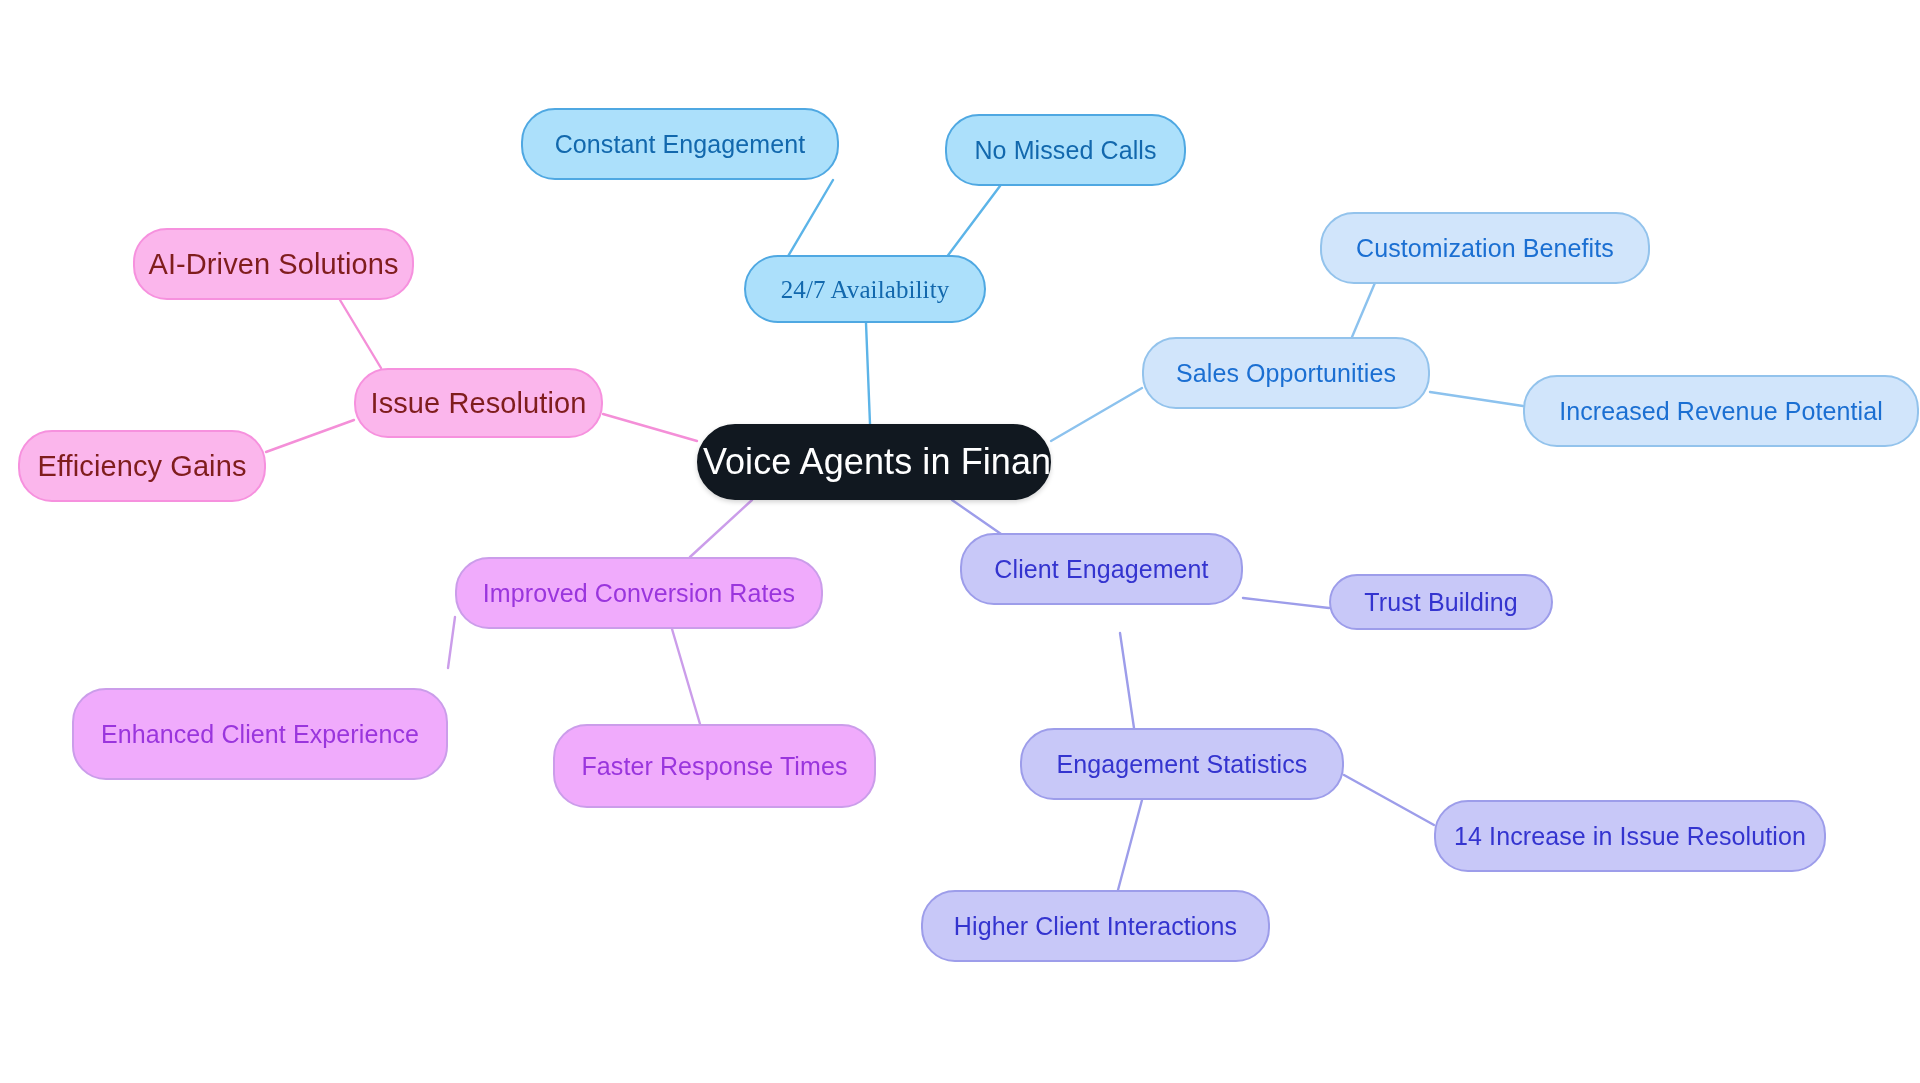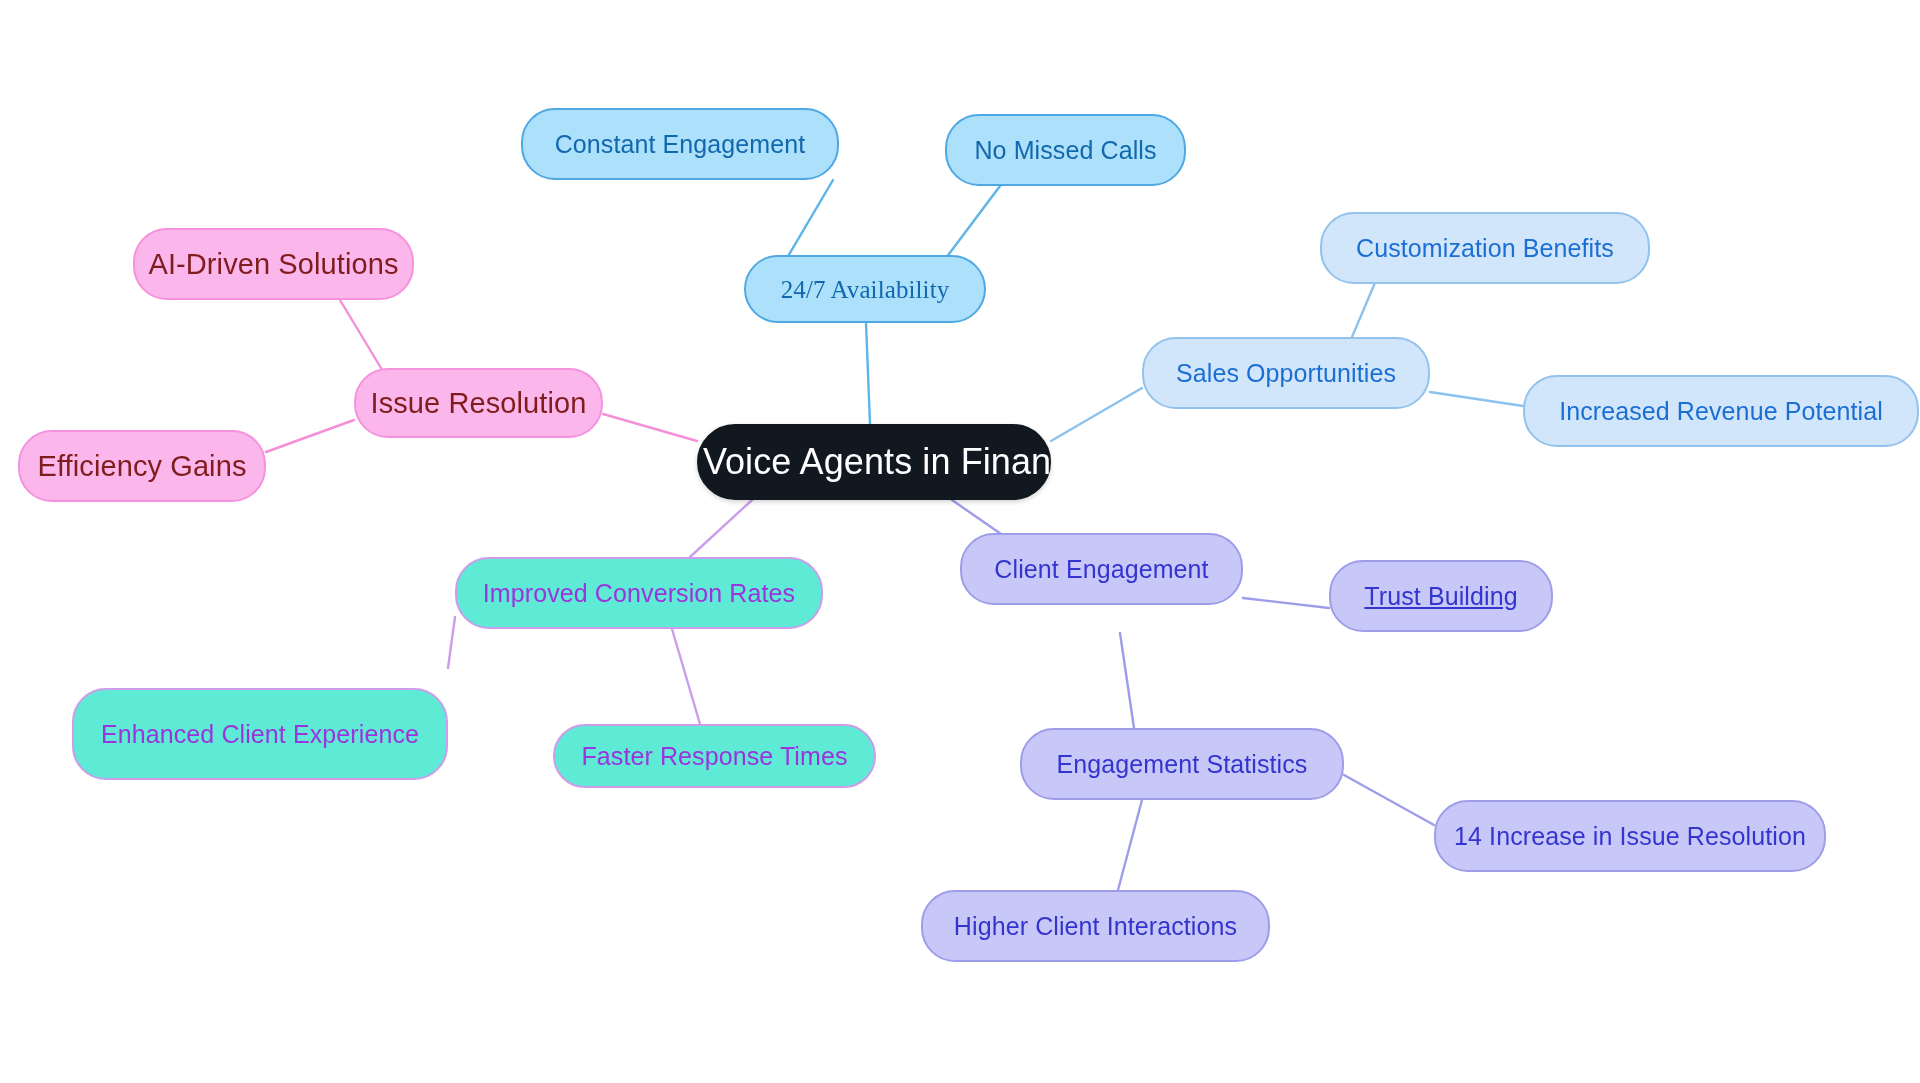--- a/index.html
+++ b/index.html
@@ -67,21 +67,21 @@
     border-radius: 34px;
   }
   .node-pink {
     background: #fbb6ec;
     border-color: #f691de;
     color: #7f1d1d;
     font-size: 29px;
     border-radius: 34px;
   }
   .node-orchid {
-    background: #5eead4;
+    background: #f0abfc;
     border-color: #cb9dea;
     color: #9a35dd;
     font-size: 25px;
     border-radius: 34px;
   }
   .node-periwinkle {
     background: #c8c8f8;
     border-color: #9d9dea;
     color: #3434cf;
     font-size: 25px;
@@ -141,27 +141,27 @@
       </div>
       <div class="node node-pink" style="left: 18px; top: 430px; width: 248px; height: 72px;">
         <span class="node-label">Efficiency Gains</span>
       </div>
       <div class="node node-orchid" style="left: 455px; top: 557px; width: 368px; height: 72px;">
         <span class="node-label">Improved Conversion Rates</span>
       </div>
       <div class="node node-orchid" style="left: 72px; top: 688px; width: 376px; height: 92px;">
         <span class="node-label">Enhanced Client Experience</span>
       </div>
-      <div class="node node-orchid" style="left: 553px; top: 724px; width: 323px; height: 64px;">
+      <div class="node node-orchid" style="left: 553px; top: 724px; width: 323px; height: 84px;">
         <span class="node-label">Faster Response Times</span>
       </div>
       <div class="node node-periwinkle" style="left: 960px; top: 533px; width: 283px; height: 72px;">
         <span class="node-label">Client Engagement</span>
       </div>
-      <div class="node node-periwinkle" style="left: 1329px; top: 560px; width: 224px; height: 72px; text-decoration: underline;">
+      <div class="node node-periwinkle" style="left: 1329px; top: 574px; width: 224px; height: 56px;">
         <span class="node-label">Trust Building</span>
       </div>
       <div class="node node-periwinkle" style="left: 1020px; top: 728px; width: 324px; height: 72px;">
         <span class="node-label">Engagement Statistics</span>
       </div>
       <div class="node node-periwinkle" style="left: 1434px; top: 800px; width: 392px; height: 72px;">
         <span class="node-label">14 Increase in Issue Resolution</span>
       </div>
       <div class="node node-periwinkle" style="left: 921px; top: 890px; width: 349px; height: 72px;">
         <span class="node-label">Higher Client Interactions</span>

